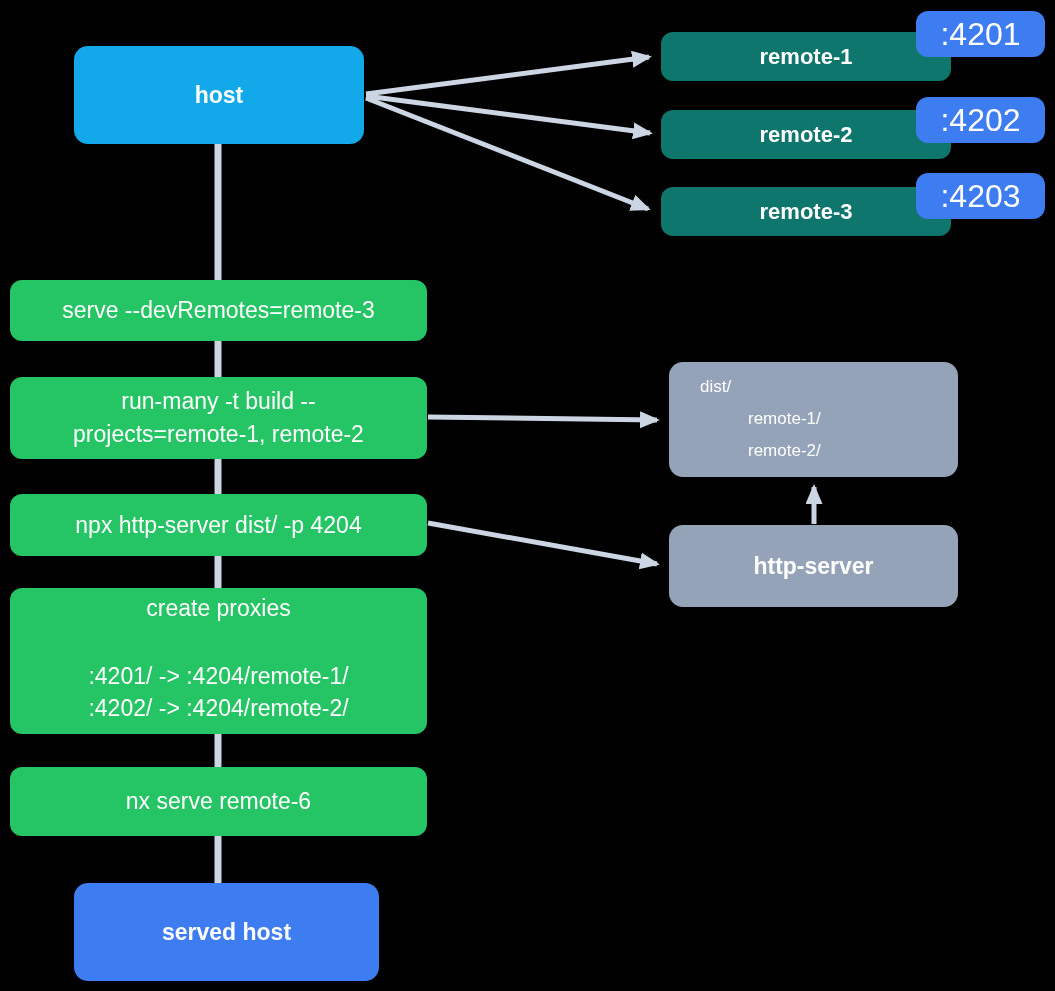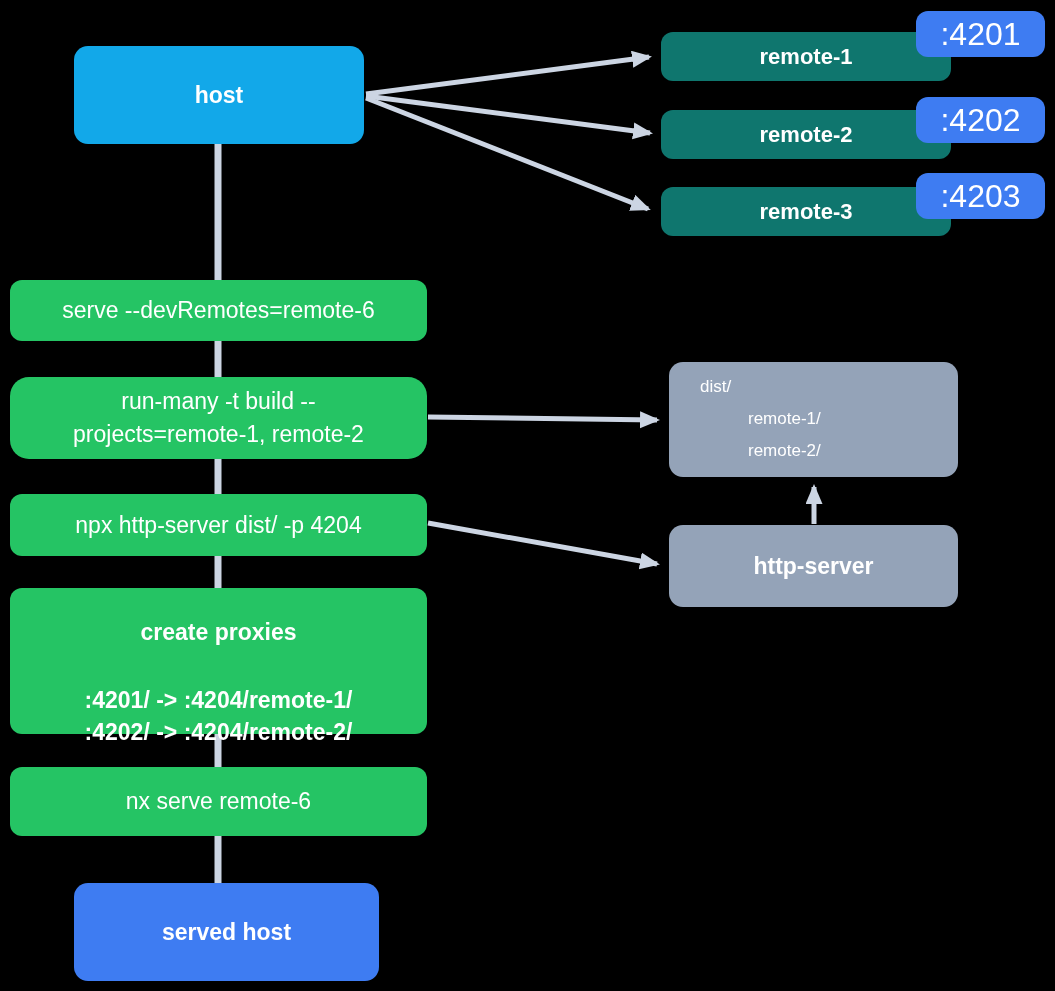--- a/index.html
+++ b/index.html
@@ -59,23 +59,23 @@
   }
   .badge-1 { top: 11px; }
   .badge-2 { top: 97px; }
   .badge-3 { top: 173px; }
   .step {
     left: 10px; width: 417px;
     background: #25c464; border-radius: 12px;
     font-size: 23px; line-height: 33px; font-weight: 400;
   }
   .step-serve    { top: 280px; height: 61px; }
-  .step-run-many { top: 377px; height: 82px; border-radius: 19px; }
+  .step-run-many { top: 377px; height: 82px; }
   .step-npx      { top: 494px; height: 62px; }
-  .step-proxies  { top: 588px; height: 146px; justify-content: flex-start; padding-top: 28px; line-height: 32px; font-weight: bold; }
+  .step-proxies  { top: 588px; height: 146px; justify-content: flex-start; padding-top: 4px; line-height: 32px; }
   .proxies-title { display: block; margin-bottom: 36px; }
   .step-nx-serve { top: 767px; height: 69px; }
   .dist {
     left: 669px; top: 362px; width: 289px; height: 115px;
     background: #94a3b8;
     align-items: flex-start; justify-content: flex-start;
     padding: 9px 0 0 31px;
     text-align: left;
     font-size: 17px; line-height: 32px;
   }
@@ -130,21 +130,21 @@
     <span>:4201</span>
   </div>
   <div class="node badge badge-2">
     <span>:4202</span>
   </div>
   <div class="node badge badge-3">
     <span>:4203</span>
   </div>
 
   <div class="node step step-serve">
-    <span class="line-el">serve --devRemotes=remote-6</span>
+    <span class="line-el">serve --devRemotes=remote-3</span>
   </div>
 
   <div class="node step step-run-many">
     <span class="line-el">run-many -t build --</span>
     <span class="line-el">projects=remote-1, remote-2</span>
   </div>
 
   <div class="node step step-npx">
     <span class="line-el">npx http-server dist/ -p 4204</span>
   </div>

